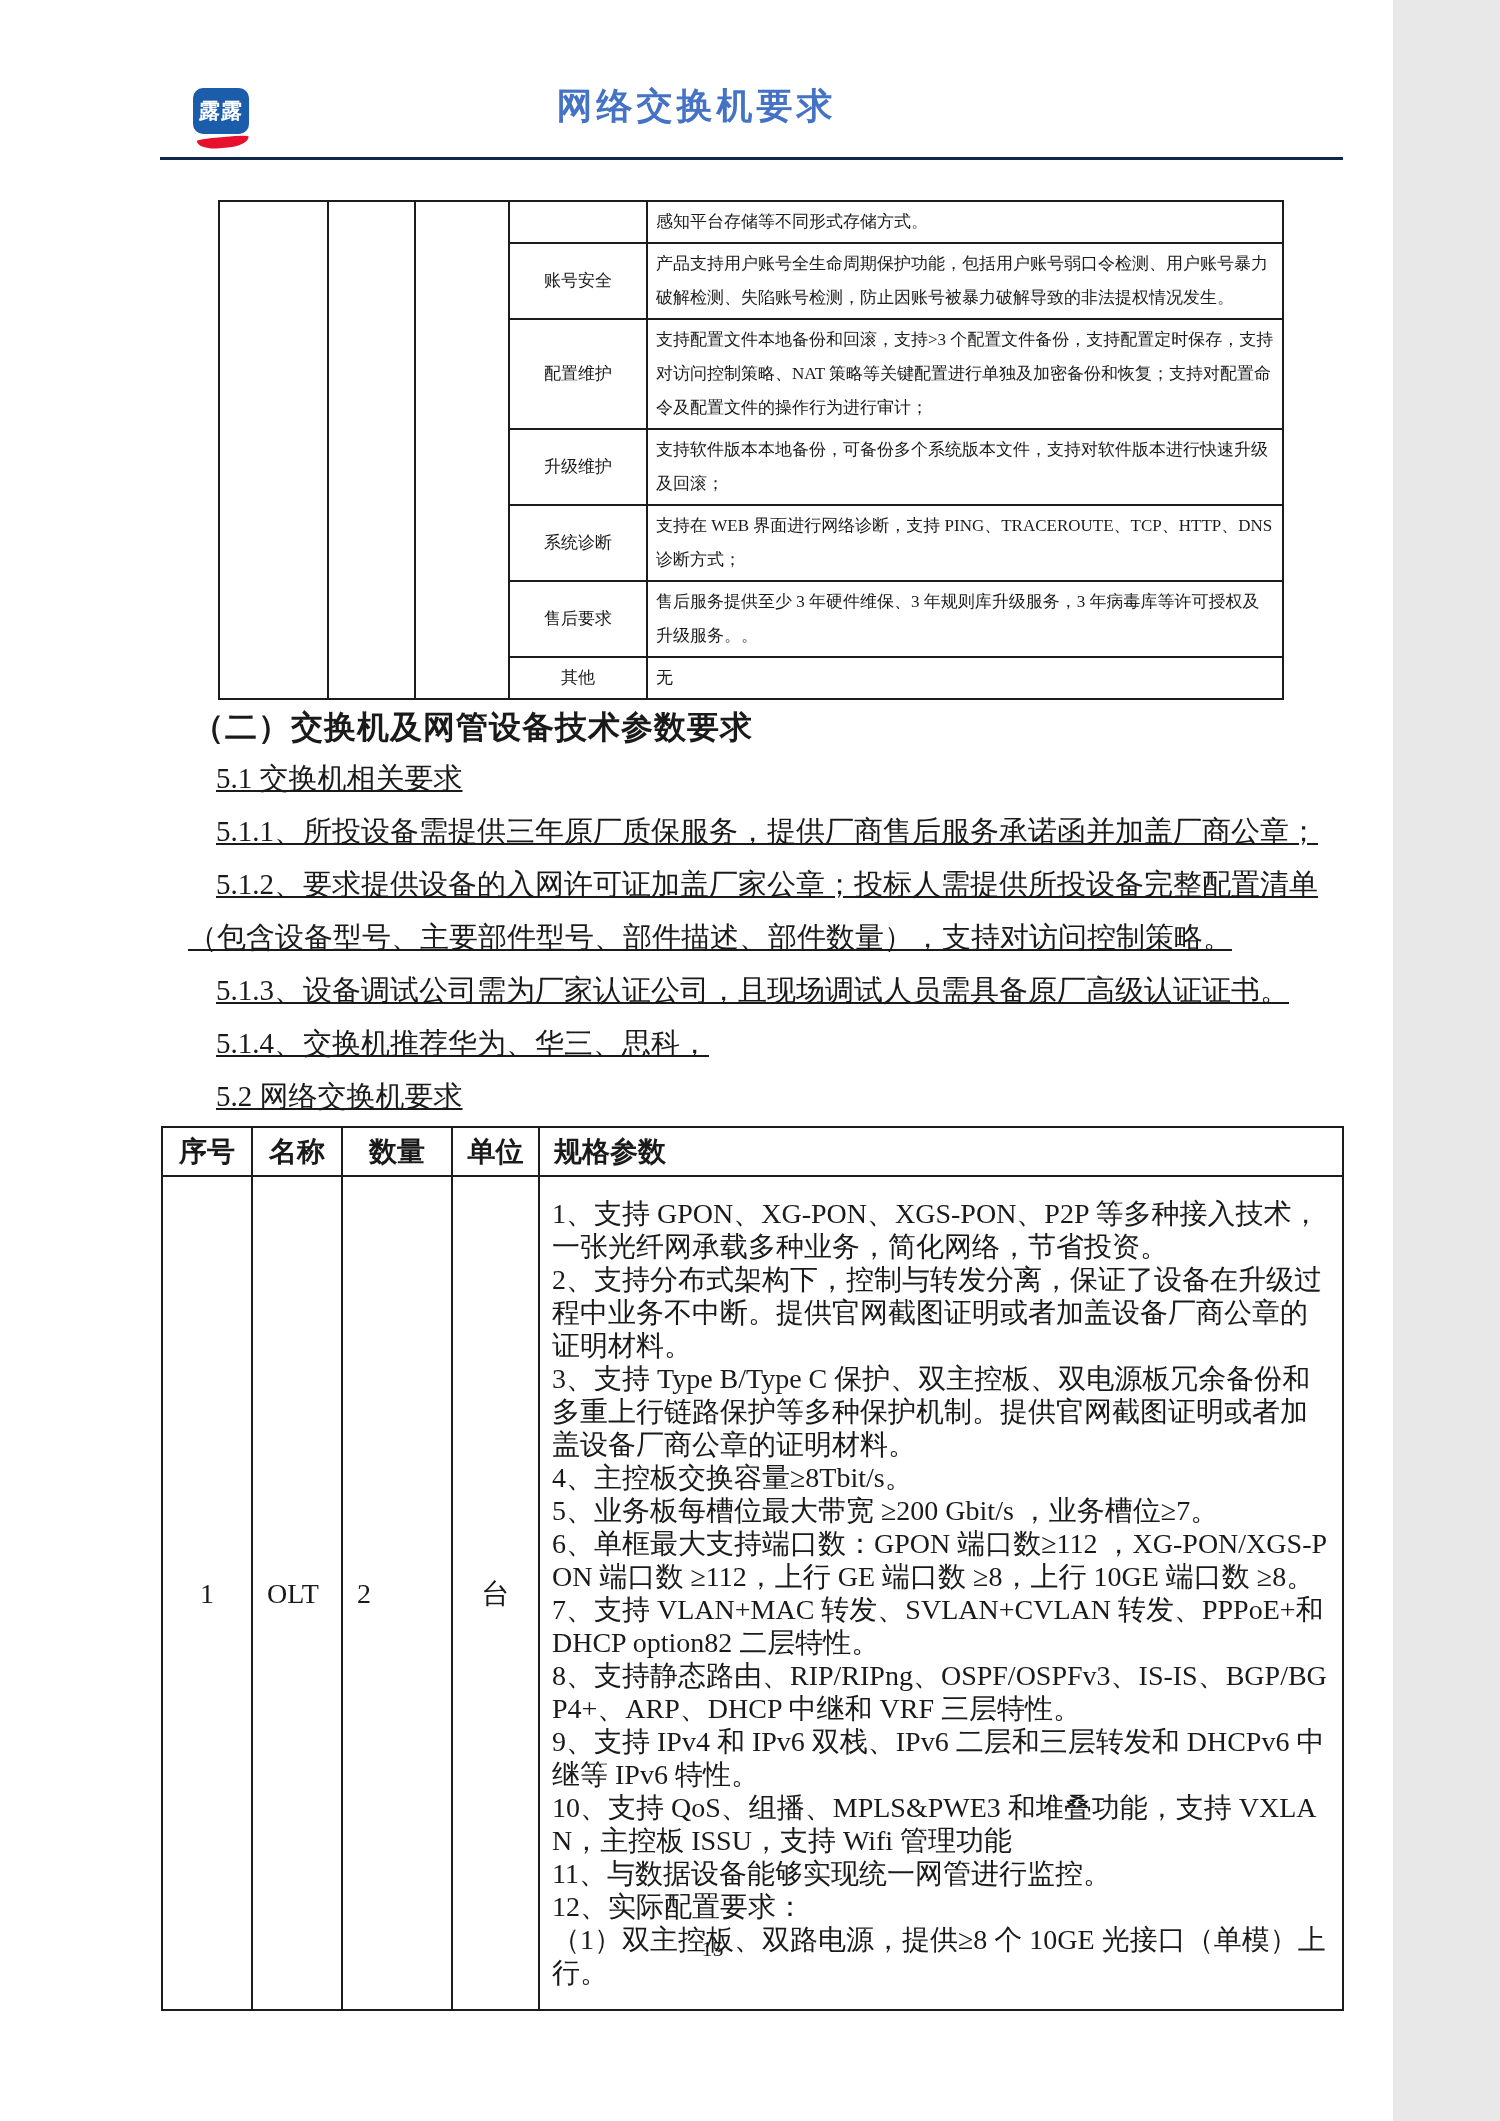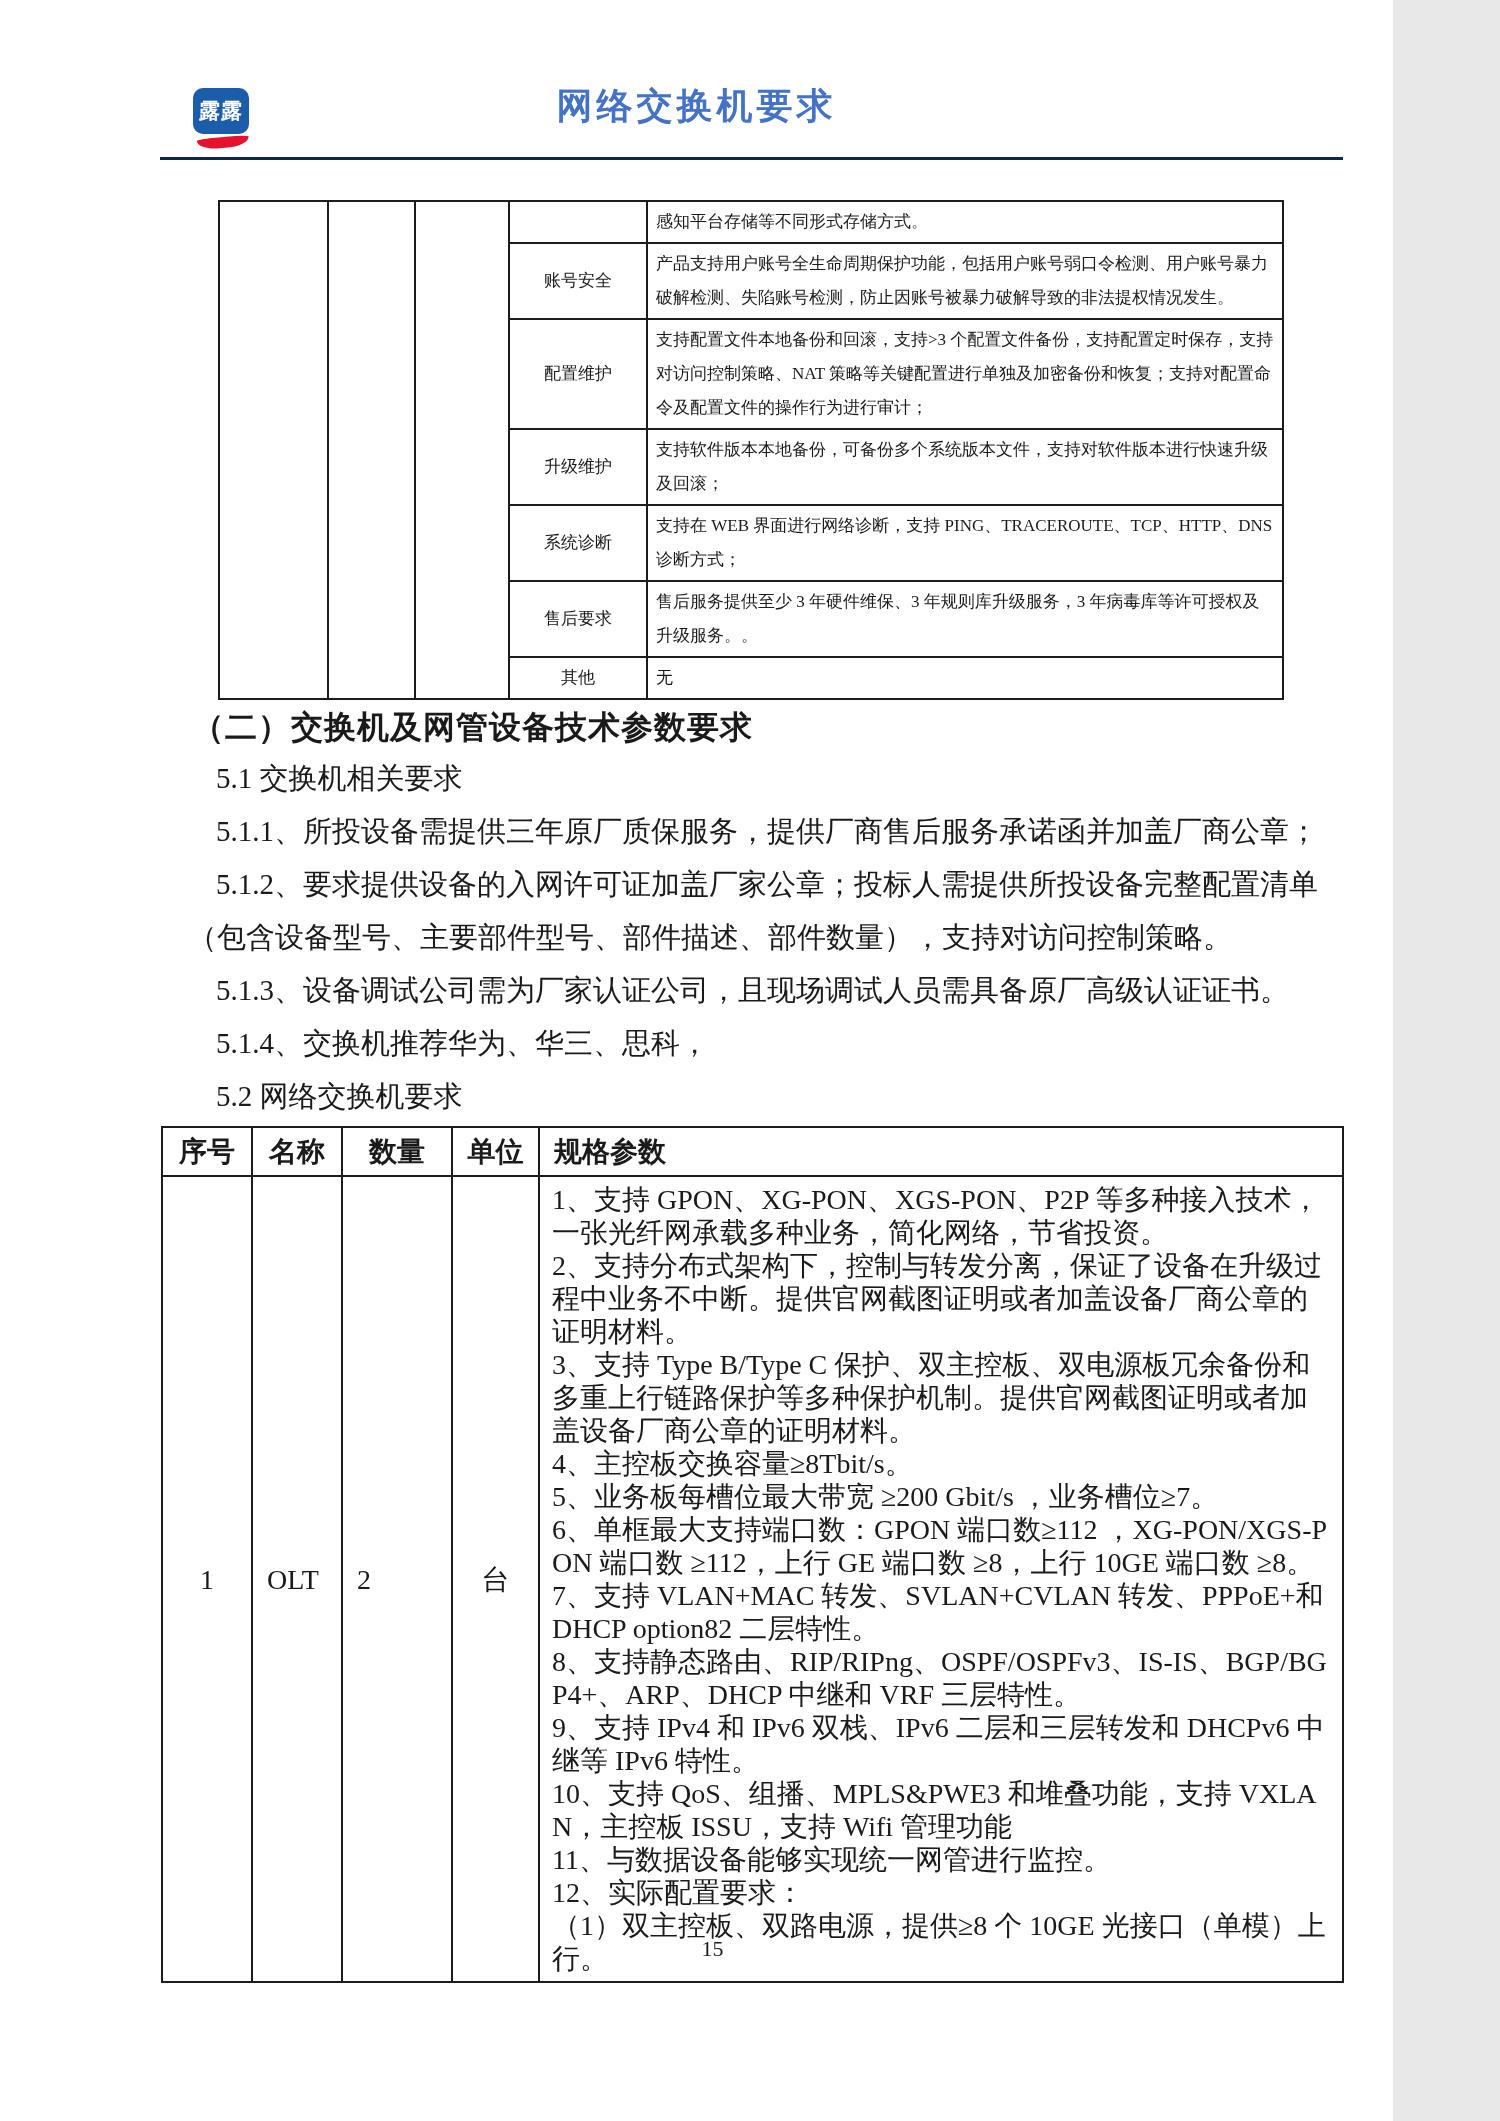--- a/index.html
+++ b/index.html
@@ -41,28 +41,28 @@
   .t1 td{padding:3px 8px;}
   .t1 .lbl{text-align:center;padding:2px 2px;}
   .t1 .empty-col{padding:0;}
   
   .t2{position:absolute;left:161px;top:1126px;width:1181px;font-size:28px;line-height:33px;}
   .t2 th{font-weight:bold;padding:7px 0;text-align:center;}
   .t2 th.spec-h{text-align:left;padding-left:14px;}
   .t2 td{padding:4px 8px;}
   .t2 .c-center{text-align:center;}
   .t2 .c-left{text-align:left;padding-left:14px;}
-  .t2 .spec-cell{padding:6px 12px;vertical-align:top;border-radius:12px;}
+  .t2 .spec-cell{padding:20px 12px;vertical-align:top;border-radius:12px;}
   .spec-item{margin:0;}
   
   .section-heading{
     position:absolute;left:192px;top:706px;
     font-size:32px;font-weight:bold;letter-spacing:1px;
   }
-  .paras{position:absolute;left:188px;top:752px;width:1140px;font-size:29px;}
+  .paras{position:absolute;left:188px;top:752px;width:1140px;font-size:29px;text-decoration:underline;}
   .paras p{margin:0;line-height:53px;text-indent:28px;word-break:break-all;}
   
   .page-num{
     position:absolute;left:16px;top:1936px;width:100%;
     text-align:center;font-size:22px;
   }
 </style>
 </head>
 <body>
 

